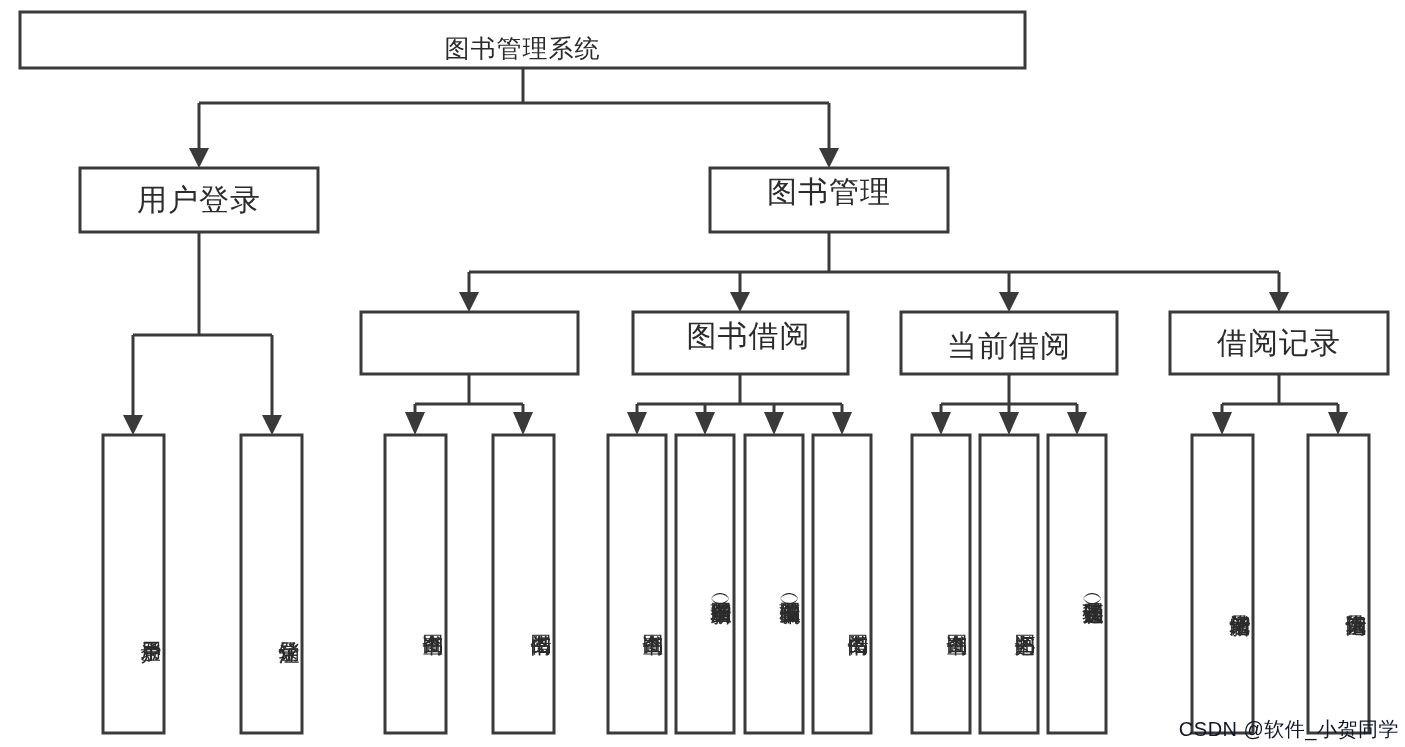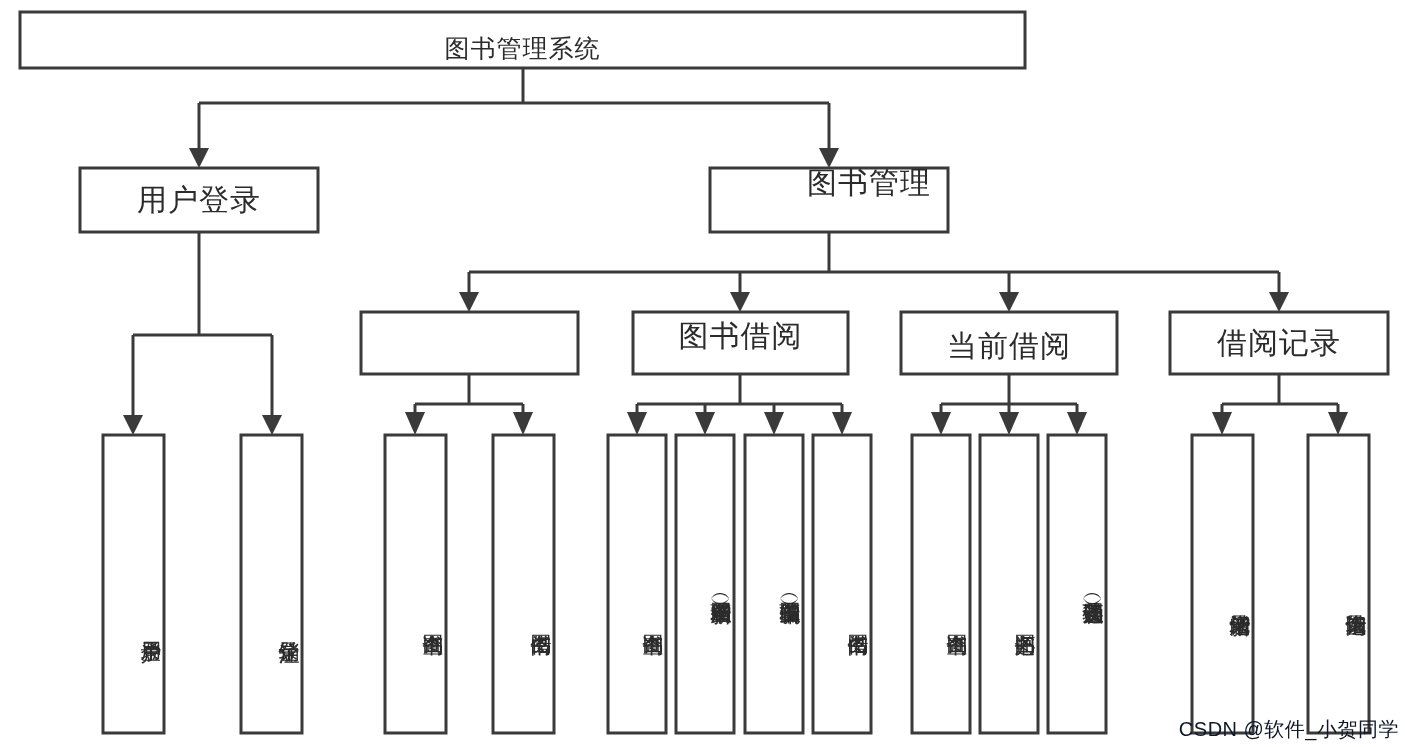--- a/index.html
+++ b/index.html
@@ -196,23 +196,23 @@
     <rect class="node-rect-leaf" x="980" y="435" width="58" height="298"></rect>
     <rect class="node-rect-leaf" x="1048" y="435" width="58" height="298"></rect>
 
     <rect class="node-rect-leaf" x="1192" y="435" width="61" height="298"></rect>
     <rect class="node-rect-leaf" x="1308" y="435" width="61" height="298"></rect>
   </svg>
 
   <div class="node-label" style="left:20px; top:12px; width:1005px; height:72px; font-size:25px;">图书管理系统</div>
 
   <div class="node-label" style="left:80px; top:168px; width:238px; height:64px;">用户登录</div>
-  <div class="node-label" style="left:710px; top:151px; width:238px; height:64px;padding-left:40px;">图书管理</div>
-
-  <div class="node-label" style="left:633px; top:312px; width:215px; height:48px;">图书借阅</div>
+  <div class="node-label" style="left:710px; top:160px; width:238px; height:64px;">图书管理</div>
+
+  <div class="node-label" style="left:633px; top:312px; width:215px; height:48px;padding-left:8px;">图书借阅</div>
   <div class="node-label" style="left:901px; top:312px; width:216px; height:68px;">当前借阅</div>
   <div class="node-label" style="left:1170px; top:312px; width:218px; height:62px;">借阅记录</div>
 
   <div class="leaf-label" style="left:103px; top:525px; width:61px; height:200px;">用户登录</div>
   <div class="leaf-label" style="left:241px; top:525px; width:61px; height:200px;">注销登录</div>
 
   <div class="leaf-label" style="left:385px; top:510px; width:61px; height:215px;">查询图书</div>
   <div class="leaf-label" style="left:493px; top:510px; width:61px; height:215px;">借阅图书</div>
 
   <div class="leaf-label" style="left:608px; top:510px; width:58px; height:215px;">查询图书</div>

